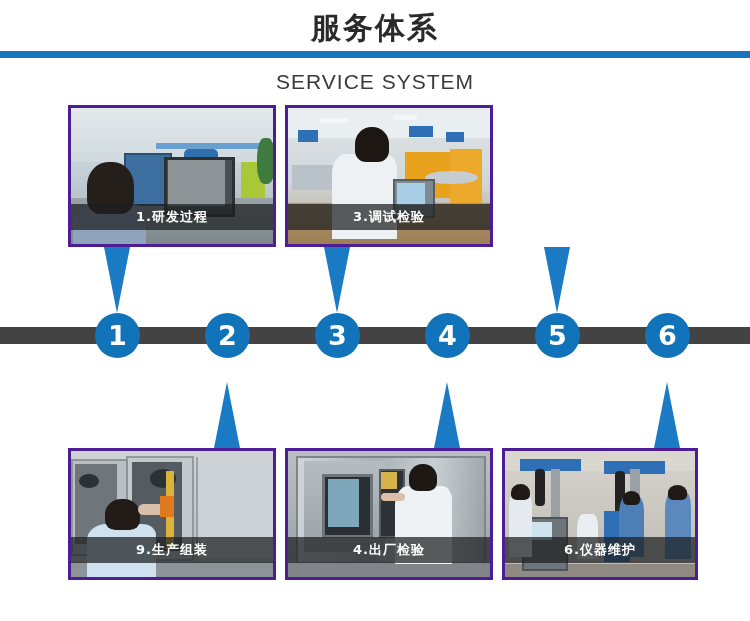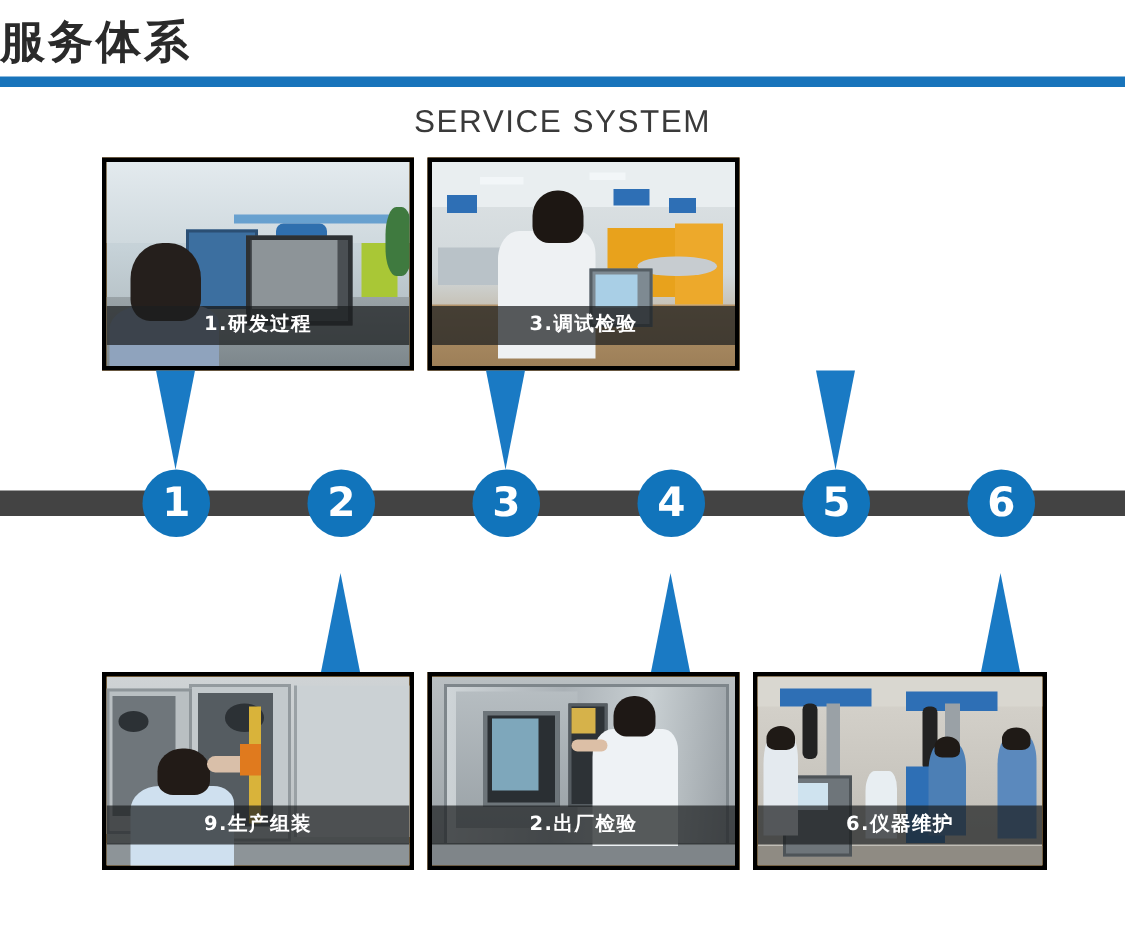--- a/index.html
+++ b/index.html
@@ -17,21 +17,21 @@
     overflow: hidden;
     background: #ffffff;
   }
 
   
   .title-cn {
     position: absolute;
     left: 0;
     top: 8px;
     width: 750px;
-    text-align: left;
+    text-align: center;
     font-size: 30px;
     font-weight: bold;
     color: #2a2a2a;
     letter-spacing: 2px;
     font-family: "DejaVu Sans", "Liberation Sans", sans-serif;
   }
   .header-rule {
     position: absolute;
     left: 0;
     top: 51px;
@@ -47,24 +47,24 @@
     text-align: center;
     font-size: 21px;
     color: #3a3a3a;
     letter-spacing: 1px;
     font-family: "Liberation Sans", sans-serif;
   }
 
   
   .card {
     position: absolute;
-    border: 3px solid #000000;
+    border: 3px solid #4c1d95;
     box-sizing: border-box;
     overflow: hidden;
-    background: #a16207;
+    background: #0f172a;
   }
   .card-photo {
     position: absolute;
     inset: 0;
     overflow: hidden;
   }
   .card-caption {
     position: absolute;
     left: 0;
     right: 0;
@@ -316,21 +316,21 @@
         <div class="ph p5-door"></div>
       <div class="ph p5-win"></div>
         <div class="ph p5-winin"></div>
         <div class="ph p5-ctrl"></div>
       <div class="ph p5-ctrls"></div>
         <div class="ph p5-floor"></div>
         <div class="ph p5-shirt"></div>
       <div class="ph p5-head"></div>
         <div class="ph p5-arm"></div>
     </div>
-    <div class="card-caption">2.出厂检验</div>
+    <div class="card-caption">4.出厂检验</div>
   </div>
 
   <div class="card" style="left:502px; top:448px; width:196px; height:132px;">
     <div class="card-photo">
       <div class="ph p6-bg"></div>
         <div class="ph p6-ceil"></div>
         <div class="ph p6-rig1"></div>
       <div class="ph p6-rig2"></div>
         <div class="ph p6-post1"></div>
         <div class="ph p6-post2"></div>

